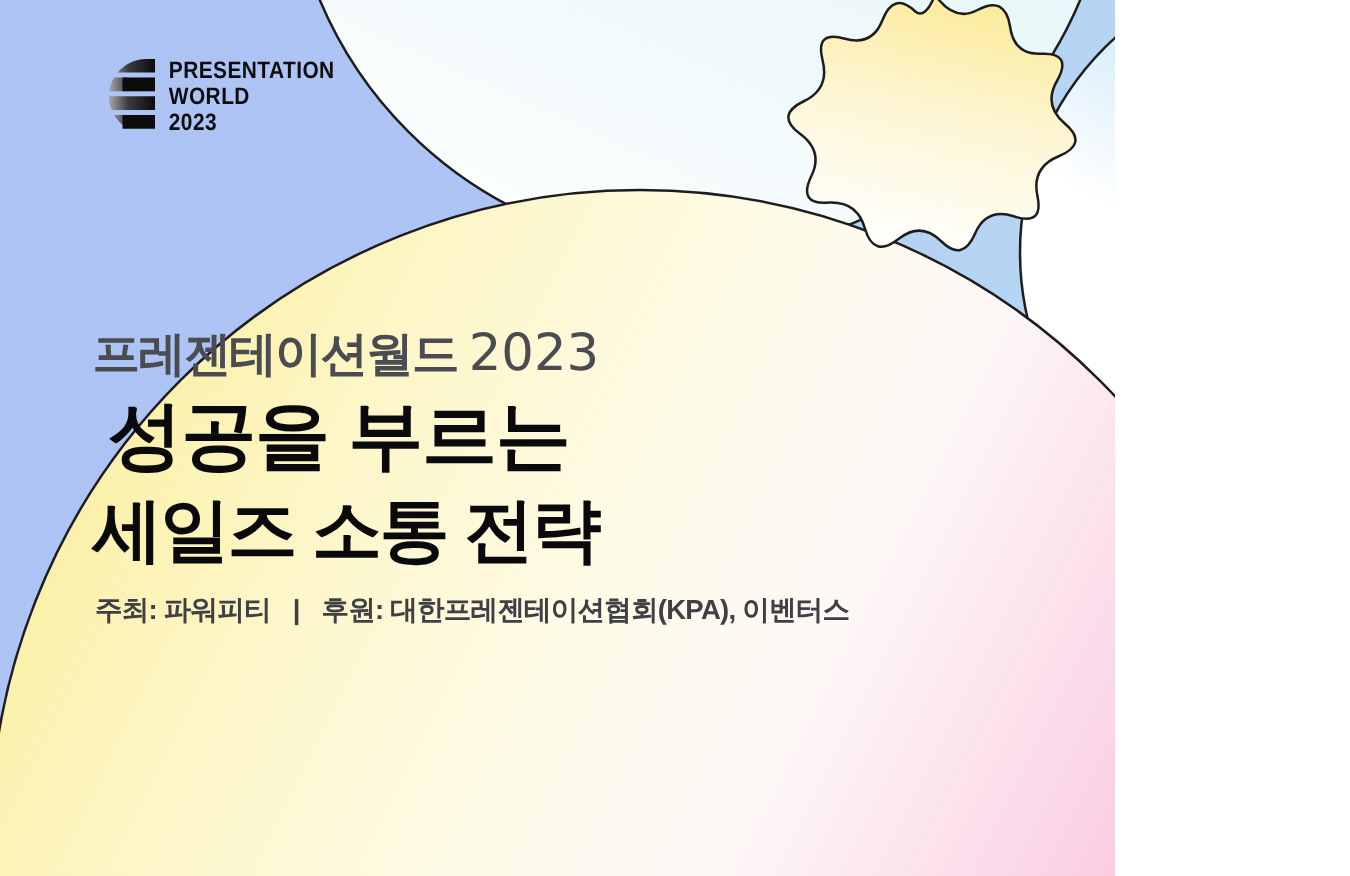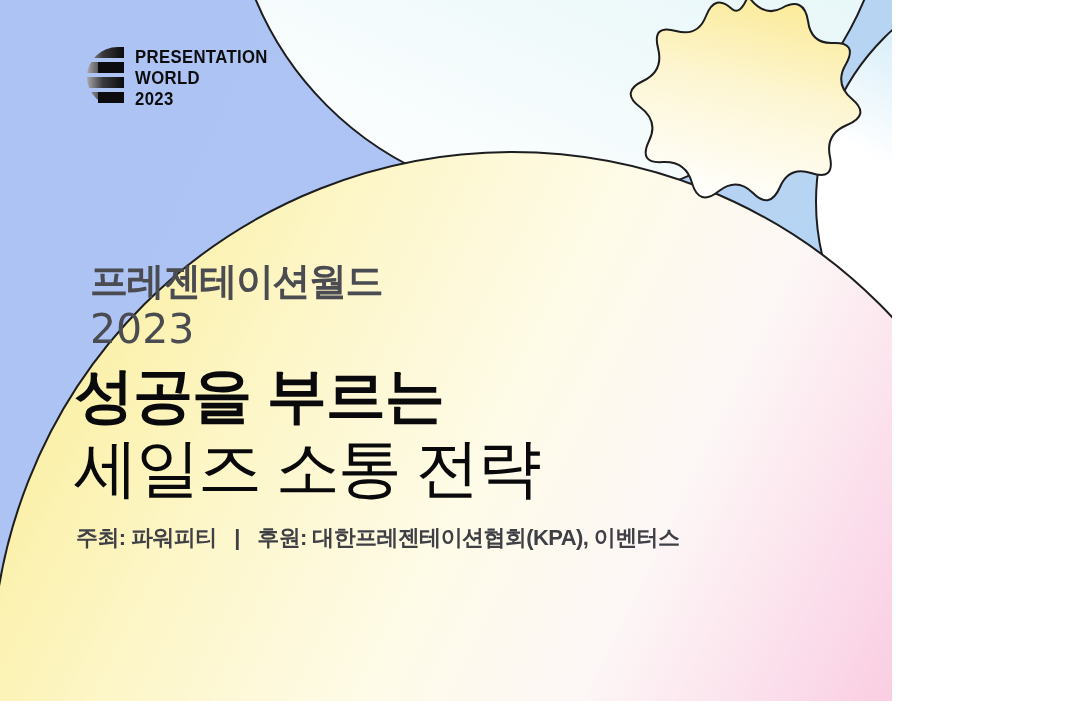--- a/index.html
+++ b/index.html
@@ -63,49 +63,48 @@
     position: absolute;
     left: 74px;
     top: 262px;
     width: 880px;
   }
   .kicker {
     display: flex;
     align-items: baseline;
     gap: 9px;
     color: #4b4b52;
-    margin: 0 0 14px 16px;
-    flex-direction: column;
+    margin: 0 0 14px 0;
   }
   .kicker .kr {
     font-size: 38px;
     font-weight: bold;
     letter-spacing: -1.5px;
     line-height: 1;
   }
   .kicker .yr {
     font-size: 41px;
     font-weight: normal;
     letter-spacing: 0px;
     line-height: 1;
     font-family: "DejaVu Sans", sans-serif;
   }
   .head1 {
-    margin: 0;
+    margin: 12px;
     color: #0a0a0c;
     font-size: 60px;
     font-weight: bold;
     letter-spacing: -1px;
     line-height: 1.08;
   }
   .head2 {
     margin: 6px 0 0 0;
     color: #09090b;
-    font-size: 64px;
-    font-weight: normal;
+    font-size: 56px;
+    font-weight: bold;
     letter-spacing: -2px;
     line-height: 1.06;
   }
   .credits {
     margin: 20px 0 0 2px;
     color: #3f3f46;
     font-size: 22px;
     font-weight: bold;
     letter-spacing: -0.6px;
     white-space: nowrap;

